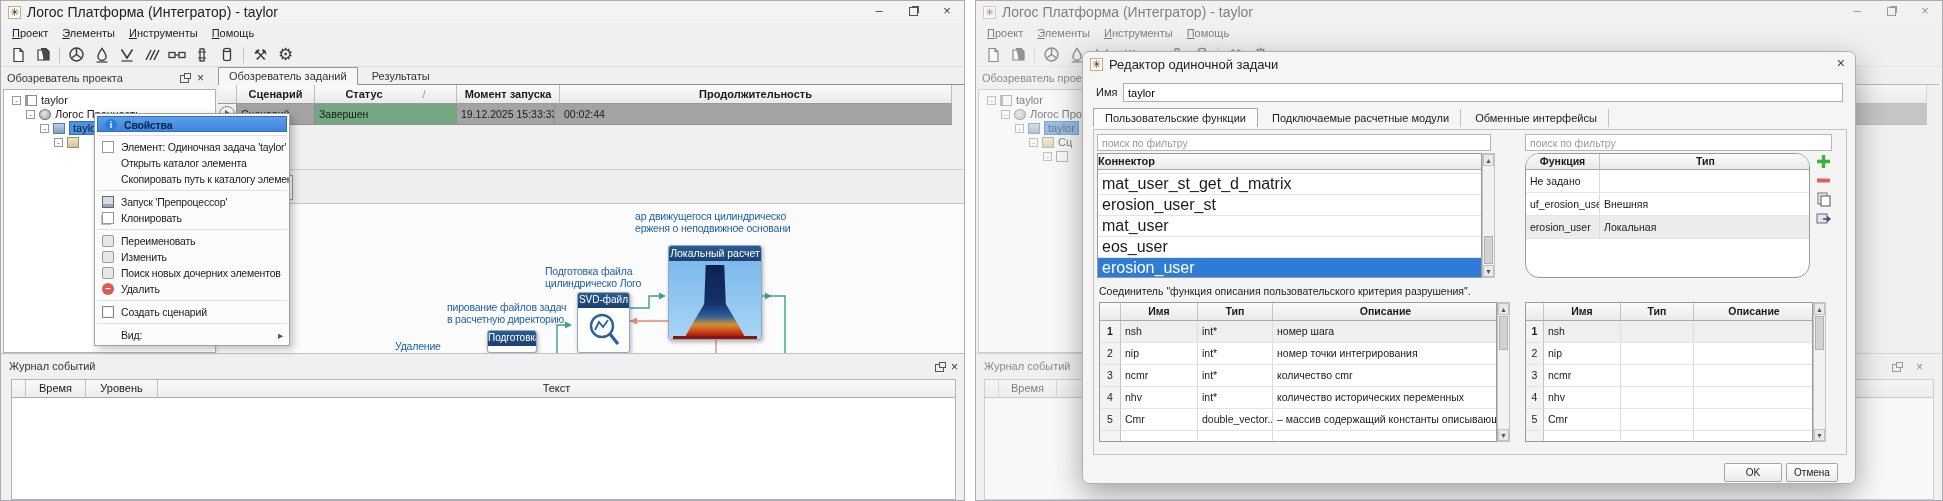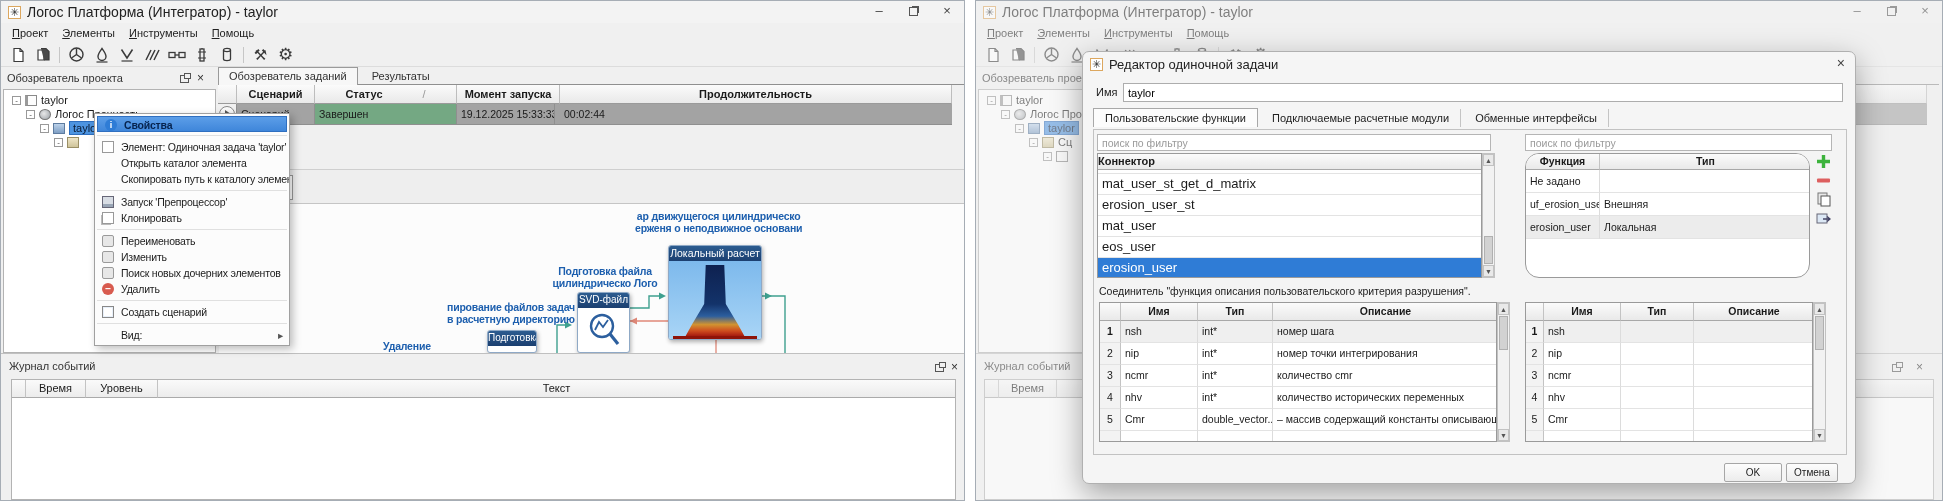--- a/index.html
+++ b/index.html
@@ -46,31 +46,31 @@
   .mi-del { border-radius:50%; background:#d85b4f; color:#fff; font-size:10px; font-weight:bold; text-align:center; line-height:11px; }
   .mi-scen { background:#fff; border:1px solid #888; box-shadow:inset 0 0 0 1px #e8f0fa; }
   .tab { display:inline-block; padding:2px 10px 3px; font-size:11px; color:#333; border:1px solid transparent; }
   .tab-active { background:#f7f7f7; border-color:#9a9a9a; border-bottom-color:#f7f7f7; }
   .th-cell { position:absolute; top:0; height:100%; background:linear-gradient(#fbfbfb,#e9e9e9); border-right:1px solid #bdbdbd; border-bottom:1px solid #9a9a9a; font-weight:bold; font-size:11px; text-align:center; line-height:18px; overflow:hidden; white-space:nowrap; }
   .row-cell { position:absolute; top:0; height:100%; font-size:10.5px; line-height:20px; padding-left:4px; overflow:hidden; white-space:nowrap; border-right:1px solid #8f8f8f; }
   .play-btn { width:16px; height:16px; border-radius:50%; border:1px solid #888; background:linear-gradient(#fcfcfc,#e8e8e8); display:flex; align-items:center; justify-content:center; }
   .play-tri { width:0; height:0; border-left:6px solid #555; border-top:4px solid transparent; border-bottom:4px solid transparent; margin-left:2px; }
   .node { position:absolute; background:#fff; border:1px solid #8fa9c6; border-radius:3px; box-shadow:1px 2px 4px rgba(0,0,0,.3); overflow:hidden; }
   .node-title { background:linear-gradient(#2c5c90,#1b3f70); color:#fff; font-size:10.5px; text-align:center; height:15px; line-height:14px; white-space:nowrap; overflow:hidden; }
-  .flow-label { position:absolute; color:#1d5fae; font-weight:bold; font-size:10.5px; letter-spacing:-0.2px; line-height:12px; text-align:center; white-space:nowrap; }
+  .flow-label { position:absolute; color:#1d5fae; font-weight:normal; font-size:10.5px; letter-spacing:-0.2px; line-height:12px; white-space:nowrap; }
   .jt-hdr { position:absolute; background:linear-gradient(#fafafa,#ececec); border-right:1px solid #c3c3c3; border-bottom:1px solid #aaa; font-size:11px; text-align:center; line-height:17px; overflow:hidden; }
   .dim { opacity:.55; }
   .dialog { position:absolute; background:#f5f5f5; border:1px solid #b0b0b0; border-radius:7px; box-shadow:0 10px 30px rgba(0,0,0,.35); z-index:100; overflow:hidden; }
   .dlg-tab { display:inline-block; padding:3px 11px; font-size:11px; color:#222; border-right:1px solid #c4c4c4; }
   .dlg-tab-active { background:#fcfcfc; border:1px solid #a8a8a8; border-bottom:none; }
   .filter { position:absolute; height:17px; border:1px solid #b5b5b5; background:#fff; font-size:10.5px; color:#222; padding:0 4px; font-family:"Liberation Sans",sans-serif; }
   .filter::placeholder { color:#9a9a9a; }
   .lst { position:absolute; background:#fff; border:1px solid #9a9a9a; overflow:hidden; }
   .lst-hdr { background:linear-gradient(#fbfbfb,#e9e9e9); border-bottom:1px solid #a8a8a8; font-weight:bold; font-size:11px; text-align:left; height:16px; line-height:15px; }
-  .lst-row { height:21px; line-height:20px; font-size:13px; padding-left:4px; border-bottom:1px solid #e3e3e3; white-space:nowrap; overflow:hidden; }
+  .lst-row { height:21px; line-height:20px; font-size:16px; padding-left:4px; border-bottom:1px solid #e3e3e3; white-space:nowrap; overflow:hidden; }
   .lst-sel { background:#2f7cd6; color:#fff; border-bottom-color:#2f7cd6; }
   .vscroll { position:absolute; width:13px; background:#f2f2f2; border:1px solid #c2c2c2; }
   .sb { position:absolute; left:0; width:11px; height:12px; text-align:center; font-size:7px; line-height:12px; color:#555; background:#e9e9e9; border:1px solid #c2c2c2; }
   .sb-thumb { position:absolute; left:1px; width:9px; background:#d2d2d2; border:1px solid #b0b0b0; }
   .grid { position:absolute; background:#fff; border:1px solid #9a9a9a; overflow:hidden; }
   .g-hcell { position:absolute; top:0; height:18px; background:linear-gradient(#fbfbfb,#e9e9e9); border-right:1px solid #c3c3c3; border-bottom:1px solid #a8a8a8; font-weight:bold; font-size:10.5px; text-align:center; line-height:17px; overflow:hidden; }
   .g-row { position:absolute; left:0; right:0; height:22px; }
   .g-cell { position:absolute; top:0; height:100%; font-size:10.5px; line-height:21px; padding-left:4px; border-right:1px solid #dcdcdc; border-bottom:1px solid #e3e3e3; overflow:hidden; white-space:nowrap; }
   .g-num { background:#f3f3f3; border-right:1px solid #c3c3c3; text-align:center; padding-left:0; }
   .btn { position:absolute; border:1px solid #a6a6a6; background:linear-gradient(#fdfdfd,#ececec); border-radius:2px; font-size:10px; text-align:center; line-height:17px; color:#222; }
@@ -265,21 +265,21 @@
 
     <div class="flow-label" style="left:228px;top:97px;width:124px;">
       <div>пирование файлов задач</div>
       <div>в расчетную директорию</div>
     </div>
 
     <div class="node" style="left:268px;top:126px;width:50px;height:23px;">
       <div class="node-title" style="font-size:10px;">Подготовка</div>
     </div>
 
-    <div class="flow-label" style="left:164px;top:136px;">Удаление</div>
+    <div class="flow-label" style="left:176px;top:136px;">Удаление</div>
   </div>
 
   <div class="a" style="left:0;top:352px;right:0;height:26px;border-top:1px solid #c0c0c0;">
     <span class="dock-hdr a" style="left:8px;top:6px;">Журнал событий</span>
     <span class="a" style="left:934px;top:8px;"><span class="float-ic"></span></span>
     <span class="a close-x" style="left:950px;top:7px;">×</span>
   </div>
   <div class="panel a" style="left:10px;top:378px;width:945px;height:121px;">
     <div class="a" style="left:0;top:0;right:0;height:18px;">
       <span class="jt-hdr" style="left:0;top:0;width:14px;height:18px;"></span>

